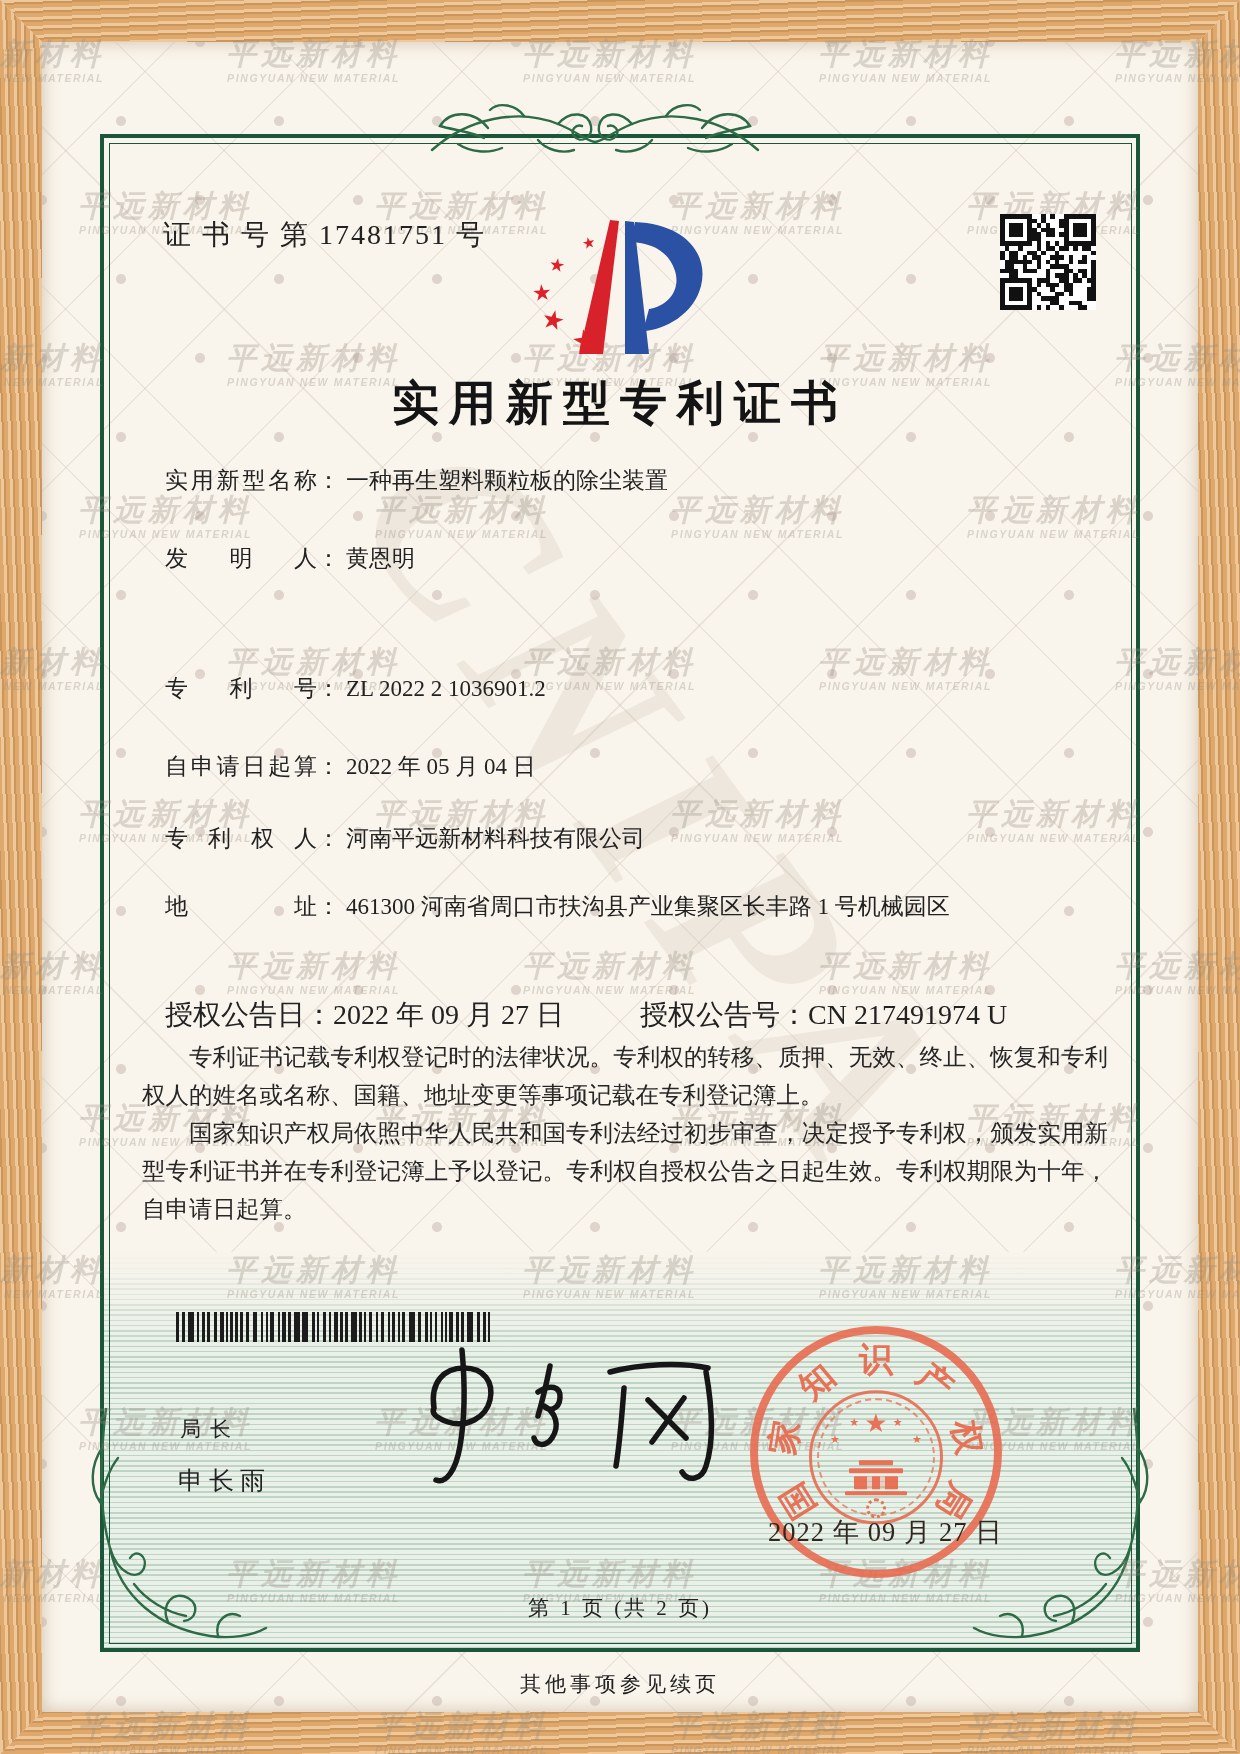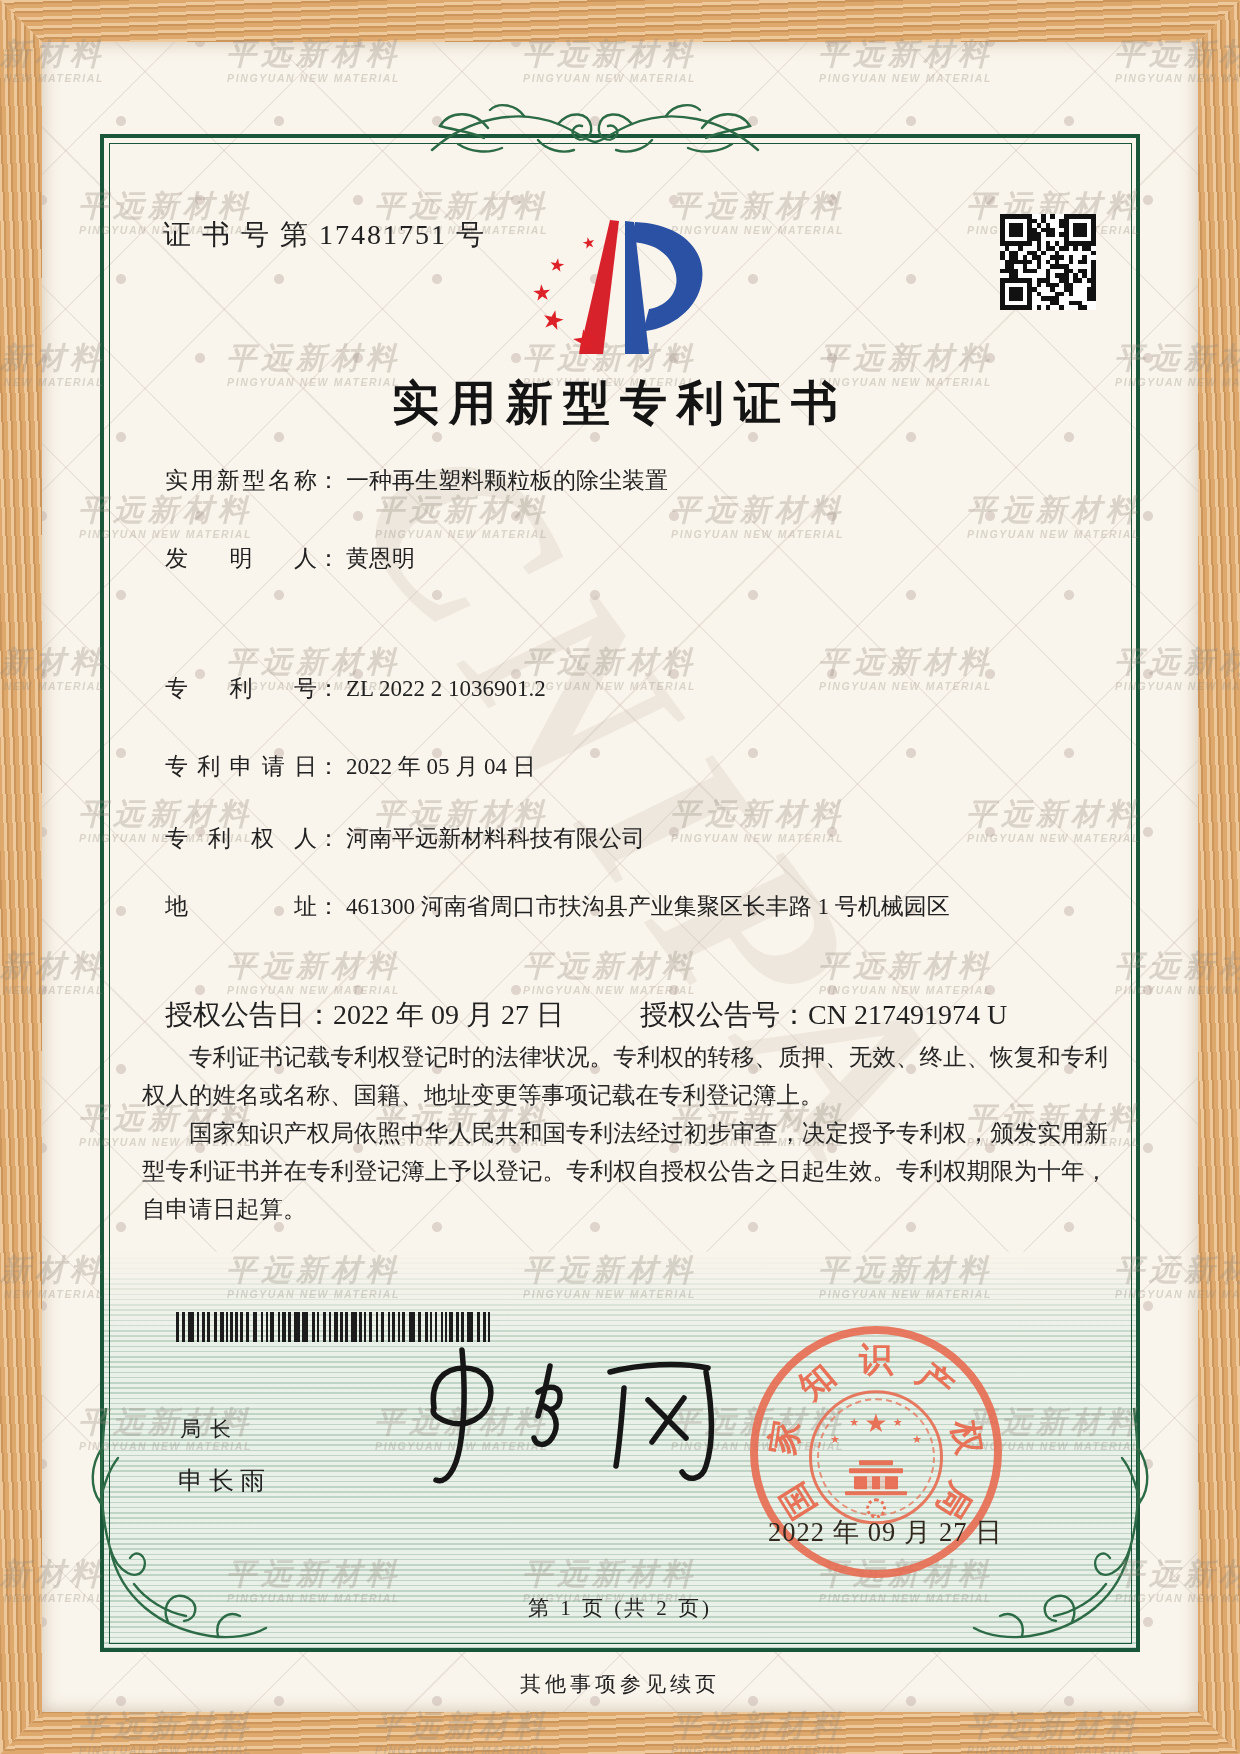--- a/index.html
+++ b/index.html
@@ -641,21 +641,21 @@
     <span class="flabel">发明人</span>
       <span class="fcolon">：</span>
     <span class="fvalue">黄恩明</span>
   </div>
   <div class="frow r3">
     <span class="flabel">专利号</span>
       <span class="fcolon">：</span>
     <span class="fvalue">ZL 2022 2 1036901.2</span>
   </div>
   <div class="frow r4">
-    <span class="flabel">专利申请日</span>
+    <span class="flabel">自申请日起算</span>
       <span class="fcolon">：</span>
     <span class="fvalue">2022 年 05 月 04 日</span>
   </div>
   <div class="frow r5">
     <span class="flabel">专利权人</span>
       <span class="fcolon">：</span>
     <span class="fvalue">河南平远新材料科技有限公司</span>
   </div>
   <div class="frow r6">
     <span class="flabel">地址</span>

